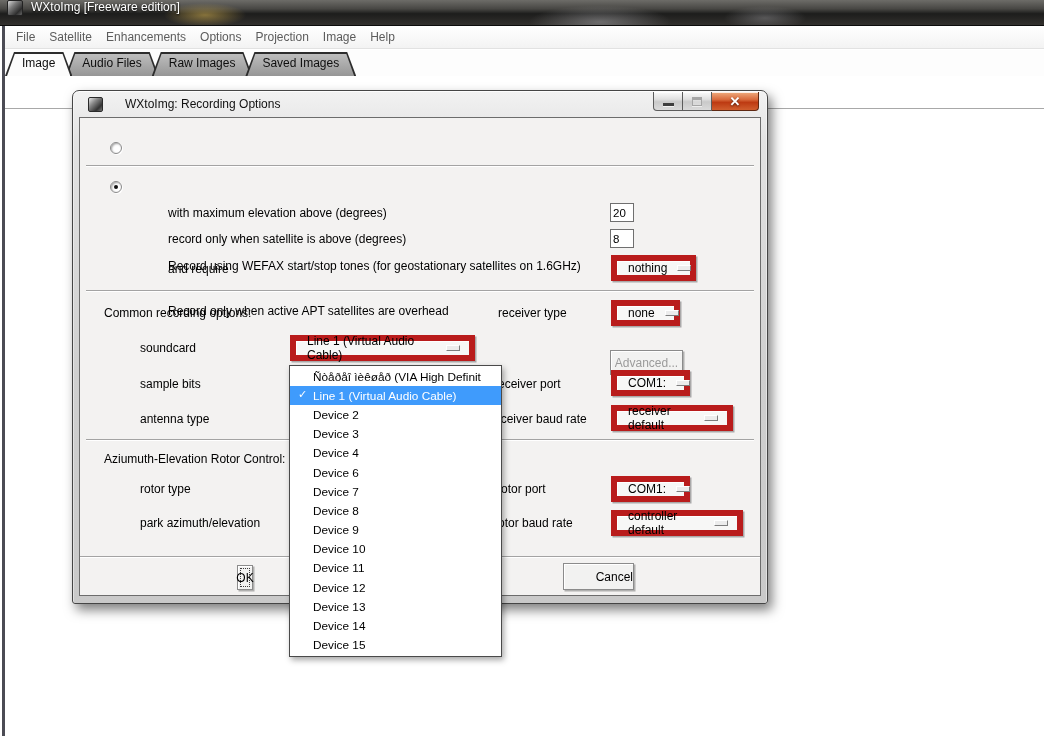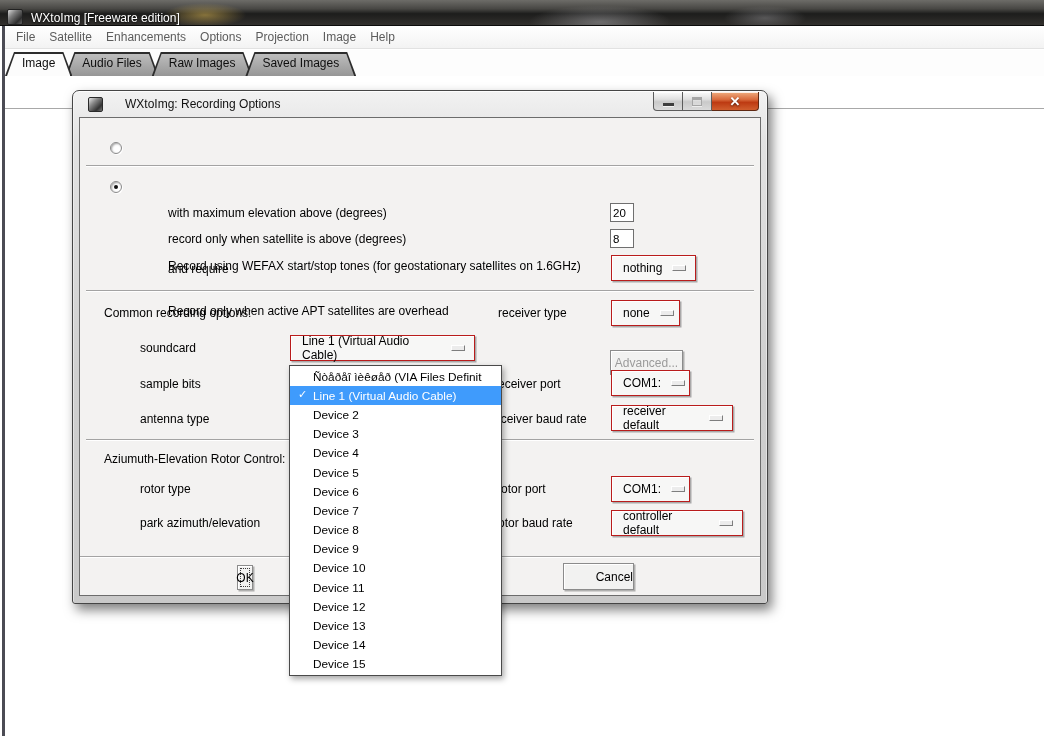--- a/index.html
+++ b/index.html
@@ -14,21 +14,21 @@
   }
   
   .titlebar {
     position:absolute; left:0; top:0; width:1044px; height:26px;
     background:
       radial-gradient(ellipse 55px 16px at 205px 15px, rgba(219,183,84,0.55), rgba(219,183,84,0) 75%),
       radial-gradient(ellipse 95px 22px at 600px 22px, rgba(205,205,210,0.40), rgba(205,205,210,0) 75%),
       radial-gradient(ellipse 55px 16px at 765px 18px, rgba(190,190,196,0.33), rgba(190,190,196,0) 75%),
       linear-gradient(180deg,#6d6c68 0%,#484744 35%,#1d1d1c 55%,#32302d 100%);
     border-bottom:1px solid #0c0c0c;
-    display:flex; align-items:flex-end;
+    display:flex; align-items:flex-start;
   }
   .app-icon {
     width:16px; height:16px; margin-left:7px;
     background:linear-gradient(135deg,#d8d8d8 0%,#7c7c7c 35%,#2e2e2e 75%,#666 100%);
     border:1px solid #222; border-radius:2px;
   }
   .app-title { color:#fff; margin-left:8px; font-size:12px; text-shadow:0 1px 2px rgba(0,0,0,.9); }
   .win-left-border { position:absolute; left:2px; top:26px; bottom:0; width:3px; background:#4b4b54; }
   
   .menubar {
@@ -98,21 +98,21 @@
     border-top:1px solid #a3a3a3; border-bottom:1px solid #ffffff; }
   .radio { position:absolute; width:12px; height:12px; border-radius:50%;
     background:#fff; border:1px solid #8a8a8a;
     box-shadow:inset 1px 1px 2px rgba(0,0,0,.35), 1px 1px 0 rgba(255,255,255,.9); }
   .radio.checked::after { content:""; position:absolute; left:3px; top:3px; width:4px; height:4px;
     border-radius:50%; background:#111; }
   .txtinput { position:absolute; height:19px; background:#fff; border:1px solid #6f6f6f;
     font-family:"Liberation Sans",sans-serif; font-size:11.5px; padding:0 1px 0 2px; color:#000; }
   .optmenu {
     position:absolute; height:26px; background:#f7f7f6;
-    border:1px solid #b91c1c;
+    border:6px solid #b91c1c;
     box-shadow:inset 1px 1px 0 #fff, 1.5px 1.5px 0 rgba(110,110,110,.55);
     display:flex; align-items:center; justify-content:space-between;
     padding:0 9px 0 11px; font-size:12px; cursor:default;
   }
   .optmenu .dash { width:14px; height:6px; background:#ececec; margin-left:10px;
     border-top:1px solid #fff; border-left:1px solid #fff;
     border-right:1px solid #7e7e7e; border-bottom:1px solid #7e7e7e; flex:none; }
   .btn {
     position:absolute; background:#f2f2f1; border:1px solid #8b8b8b;
     box-shadow:inset 1px 1px 0 #fff, 1.5px 1.5px 0 rgba(110,110,110,.5);
@@ -270,39 +270,36 @@
       <span>OK</span>
     </div>
     <div class="btn" style="left:483px; top:445px; width:71px; height:27px;justify-content:flex-end;">
       <span>Cancel</span>
     </div>
   </div>
 </div>
 
 <div class="device-menu">
   <div class="device-item">
-      <span>Ñòåðåî ìèêøåð (VIA Files Definit</span>
+      <span>Ñòåðåî ìèêøåð (VIA High Definit</span>
     </div>
   <div class="device-item selected">
     <span class="check">✓</span>
     <span>Line 1 (Virtual Audio Cable)</span>
   </div>
   <div class="device-item">
       <span>Device 2</span>
     </div>
   <div class="device-item">
       <span>Device 3</span>
     </div>
   <div class="device-item">
       <span>Device 4</span>
     </div>
   <div class="device-item">
-      <span>Device 5</span>
-    </div>
-  <div class="device-item">
       <span>Device 6</span>
     </div>
   <div class="device-item">
       <span>Device 7</span>
     </div>
   <div class="device-item">
       <span>Device 8</span>
     </div>
   <div class="device-item">
       <span>Device 9</span>

